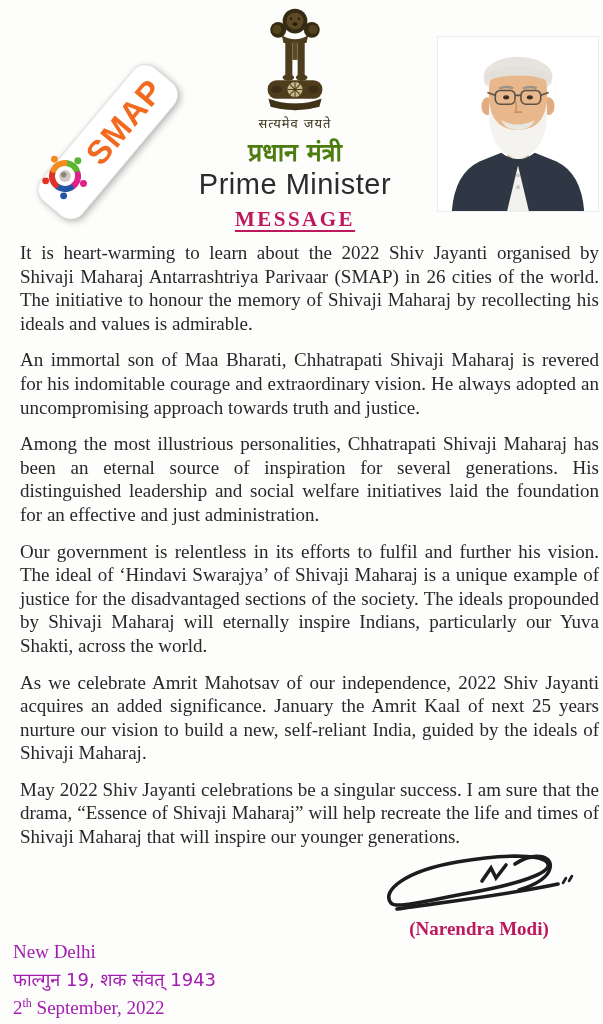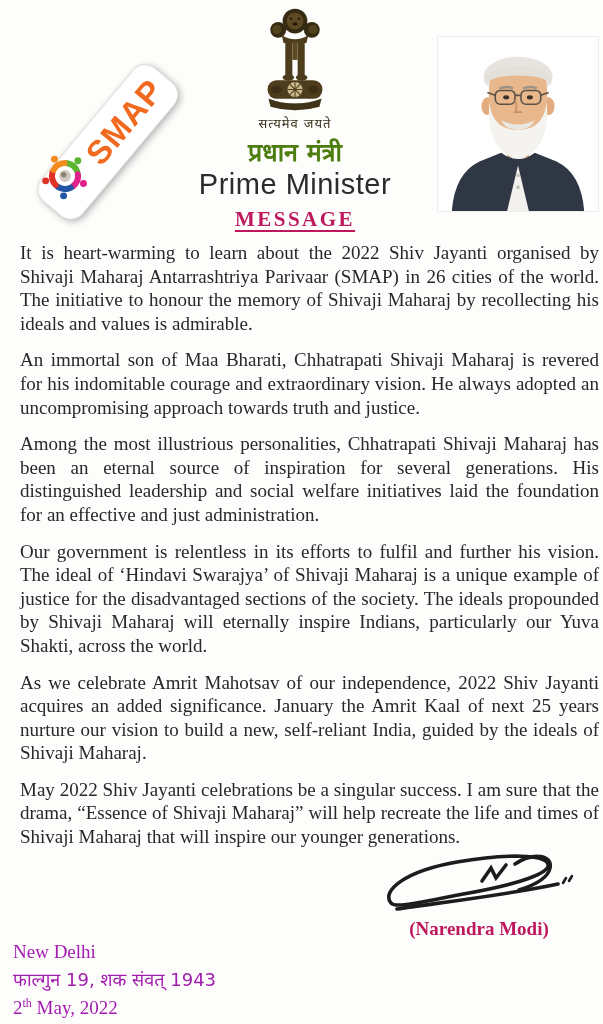--- a/index.html
+++ b/index.html
@@ -159,16 +159,16 @@
       <path d="M138 13 C 156 1 176 4 173 17 C 171 27 158 34 142 39"></path>
       <path d="M20 58 C 60 52 130 44 181 33"></path>
       <path d="M186 32 l3 -5 M192 30 l3 -5" stroke-width="2.6"></path>
     </g>
   </svg>
   <div class="sig-name">(Narendra Modi)</div>
 
   <div class="footer">
     <div class="line">New Delhi</div>
     <div class="line hindi">फाल्गुन 19, शक संवत्  1943</div>
-    <div class="line"><span>2</span><sup>th</sup><span> May, 2022</span></div>
+    <div class="line"><span>2</span><sup>th</sup><span> September, 2022</span></div>
   </div>
 
 </div>
 
 </body></html>

